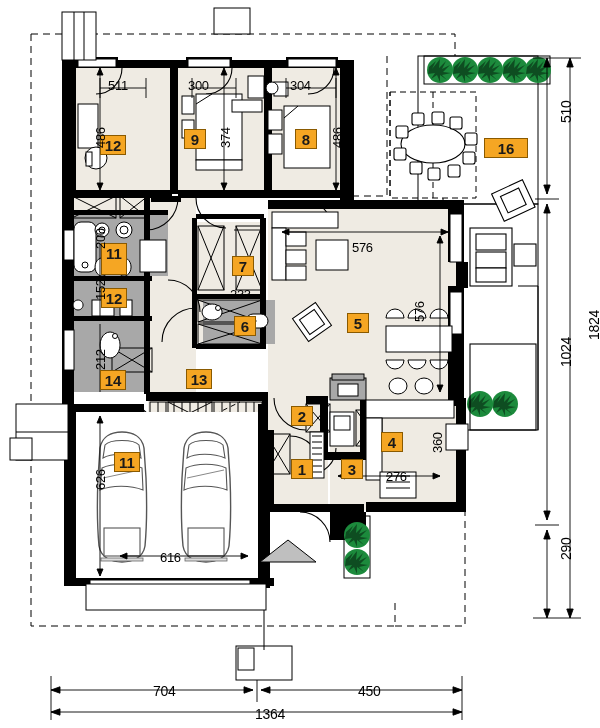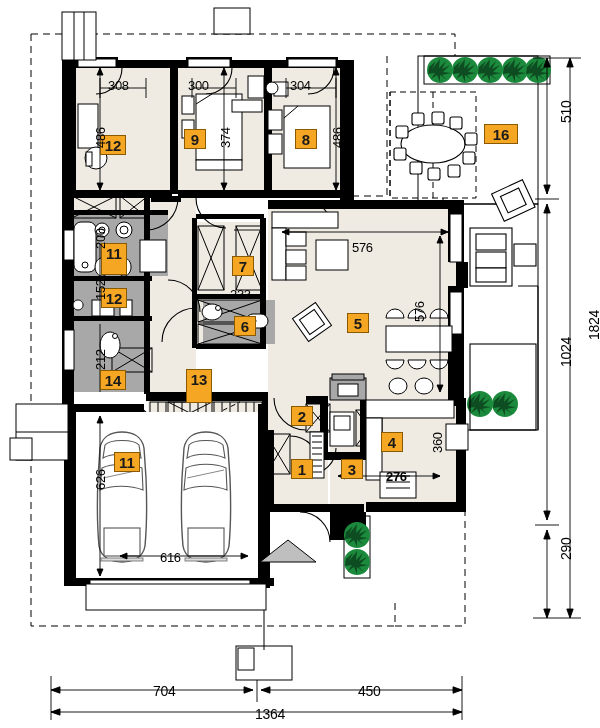--- a/index.html
+++ b/index.html
@@ -478,42 +478,42 @@
     <div class="room-label" style="left: 341px; top: 459px; width: 22px; height: 20px;">3</div>
     <div class="room-label" style="left: 381px; top: 432px; width: 22px; height: 20px;">4</div>
     <div class="room-label" style="left: 347px; top: 313px; width: 22px; height: 20px;">5</div>
     <div class="room-label" style="left: 234px; top: 316px; width: 22px; height: 20px;">6</div>
     <div class="room-label" style="left: 232px; top: 256px; width: 22px; height: 20px;">7</div>
     <div class="room-label" style="left: 295px; top: 129px; width: 22px; height: 20px;">8</div>
     <div class="room-label" style="left: 184px; top: 129px; width: 22px; height: 20px;">9</div>
     <div class="room-label" style="left: 100px; top: 135px; width: 26px; height: 20px;">12</div>
     <div class="room-label" style="left: 101px; top: 243px; width: 26px; height: 32px;">11</div>
     <div class="room-label" style="left: 101px; top: 288px; width: 26px; height: 20px; text-align: center;">12</div>
-    <div class="room-label" style="left: 186px; top: 369px; width: 26px; height: 34px;">13</div>
+    <div class="room-label" style="left: 186px; top: 369px; width: 26px; height: 20px;">13</div>
     <div class="room-label" style="left: 100px; top: 370px; width: 26px; height: 20px;">14</div>
     <div class="room-label" style="left: 114px; top: 452px; width: 26px; height: 20px;">11</div>
-    <div class="room-label" style="left: 484px; top: 124px; width: 34px; height: 20px;">16</div>
+    <div class="room-label" style="left: 484px; top: 138px; width: 44px; height: 20px;">16</div>
   </div>
 
 <div id="dim-texts">
-    <span class="dim" style="left: 108px; top: 78px;">308</span>
+    <span class="dim" style="left: 108px; top: 78px;">511</span>
     <span class="dim" style="left: 188px; top: 78px; text-align: right;">300</span>
     <span class="dim" style="left: 290px; top: 78px;">304</span>
     <span class="dim vert" style="left: 93px; top: 148px;">486</span>
     <span class="dim vert" style="left: 218px; top: 148px;">374</span>
     <span class="dim vert" style="left: 330px; top: 148px;">486</span>
     <span class="dim" style="left: 230px; top: 239px; margin-top: 48px;">233</span>
     <span class="dim" style="left: 352px; top: 240px;">576</span>
     <span class="dim vert" style="left: 412px; top: 322px;">576</span>
     <span class="dim vert" style="left: 93px; top: 249px;">200</span>
     <span class="dim vert" style="left: 93px; top: 300px;">152</span>
     <span class="dim vert" style="left: 93px; top: 370px;">212</span>
     <span class="dim vert" style="left: 93px; top: 490px;">626</span>
     <span class="dim" style="left: 160px; top: 550px;">616</span>
-    <span class="dim" style="left: 386px; top: 469px; font-weight: bold;">276</span>
+    <span class="dim" style="left: 386px; top: 469px;">276</span>
     <span class="dim vert" style="left: 430px; top: 453px;">360</span>
     <span class="dim big" style="left: 153px; top: 683px; text-align: right;">704</span>
     <span class="dim big" style="left: 358px; top: 683px;">450</span>
     <span class="dim big" style="left: 255px; top: 706px;">1364</span>
     <span class="dim vert big" style="left: 558px; top: 123px;">510</span>
     <span class="dim vert big" style="left: 558px; top: 367px;">1024</span>
     <span class="dim vert big" style="left: 558px; top: 560px;">290</span>
     <span class="dim vert big" style="left: 586px; top: 340px;">1824</span>
   </div>
 

